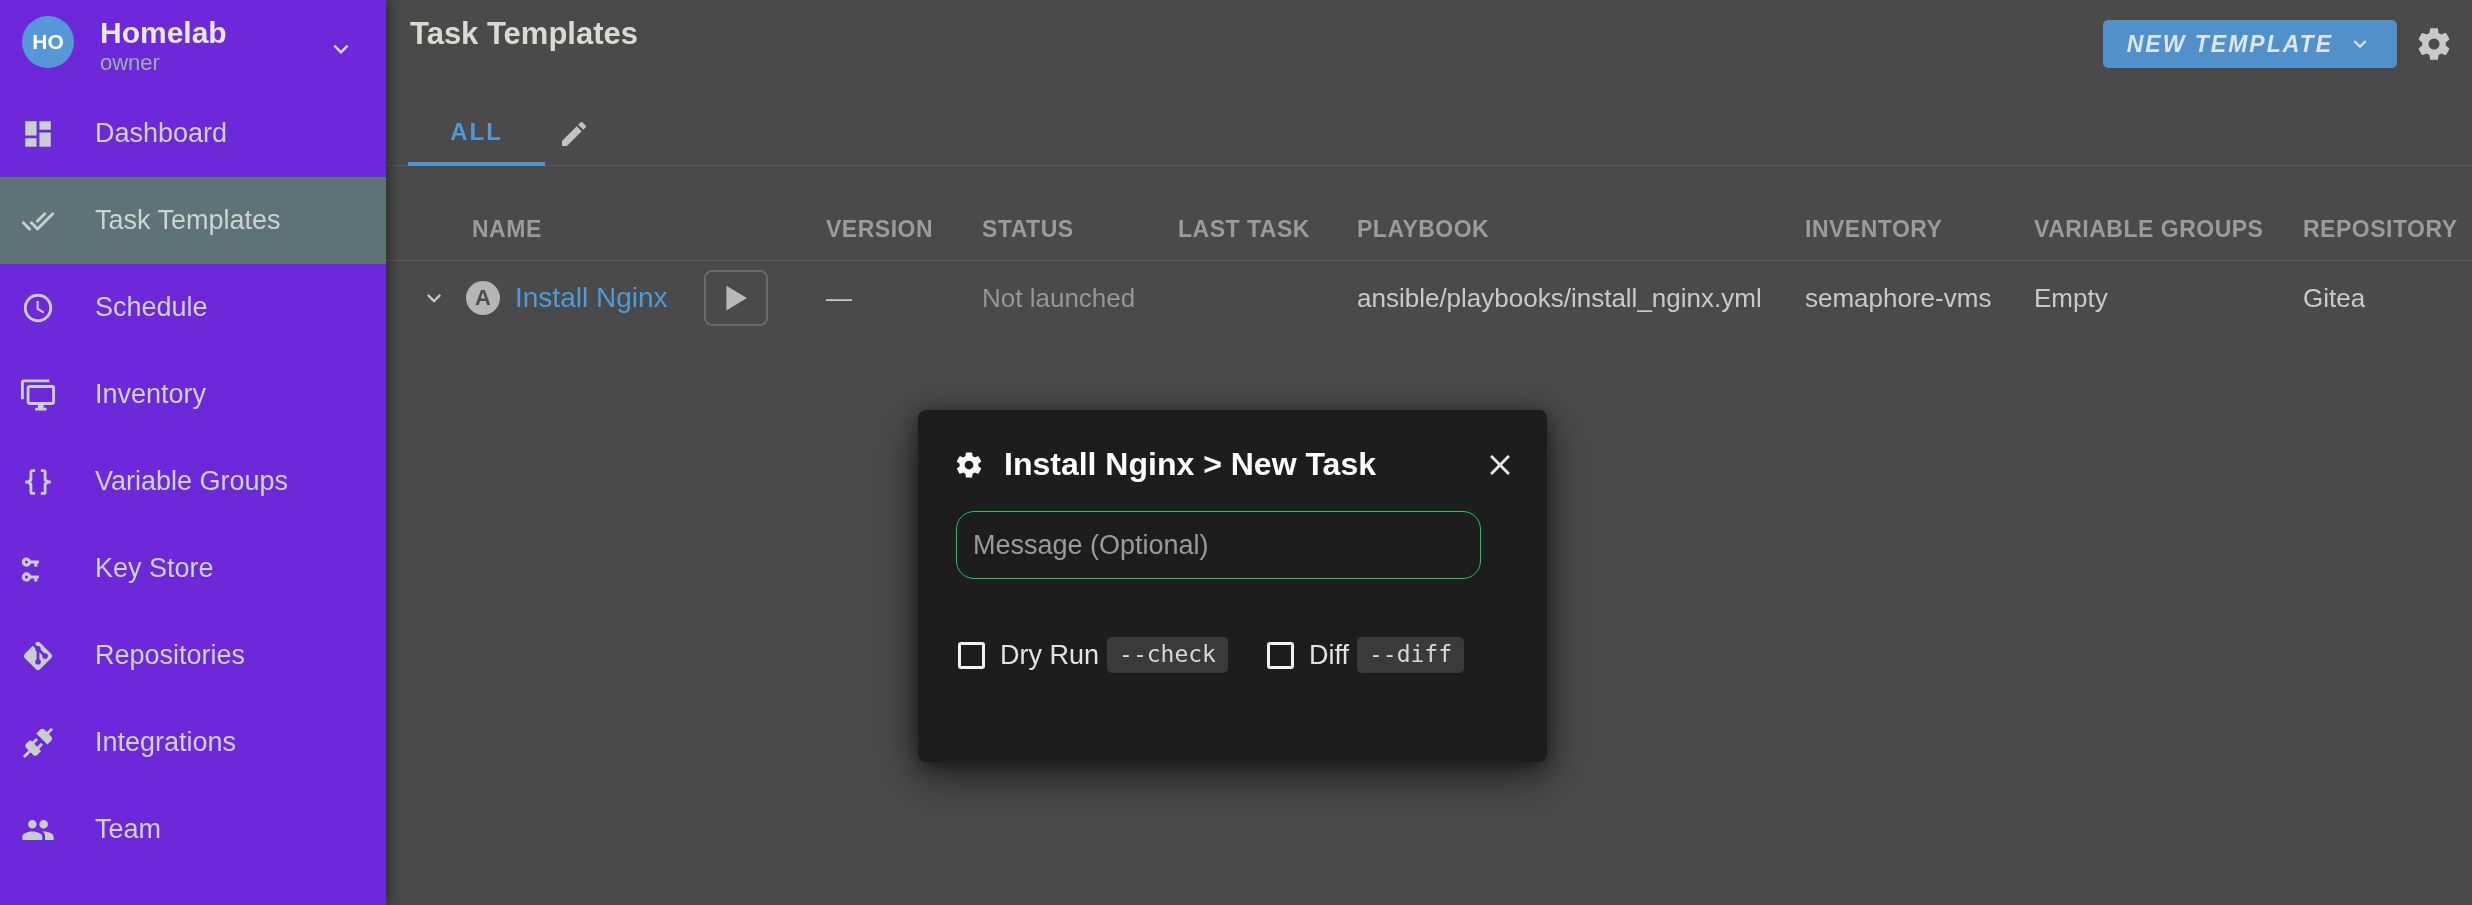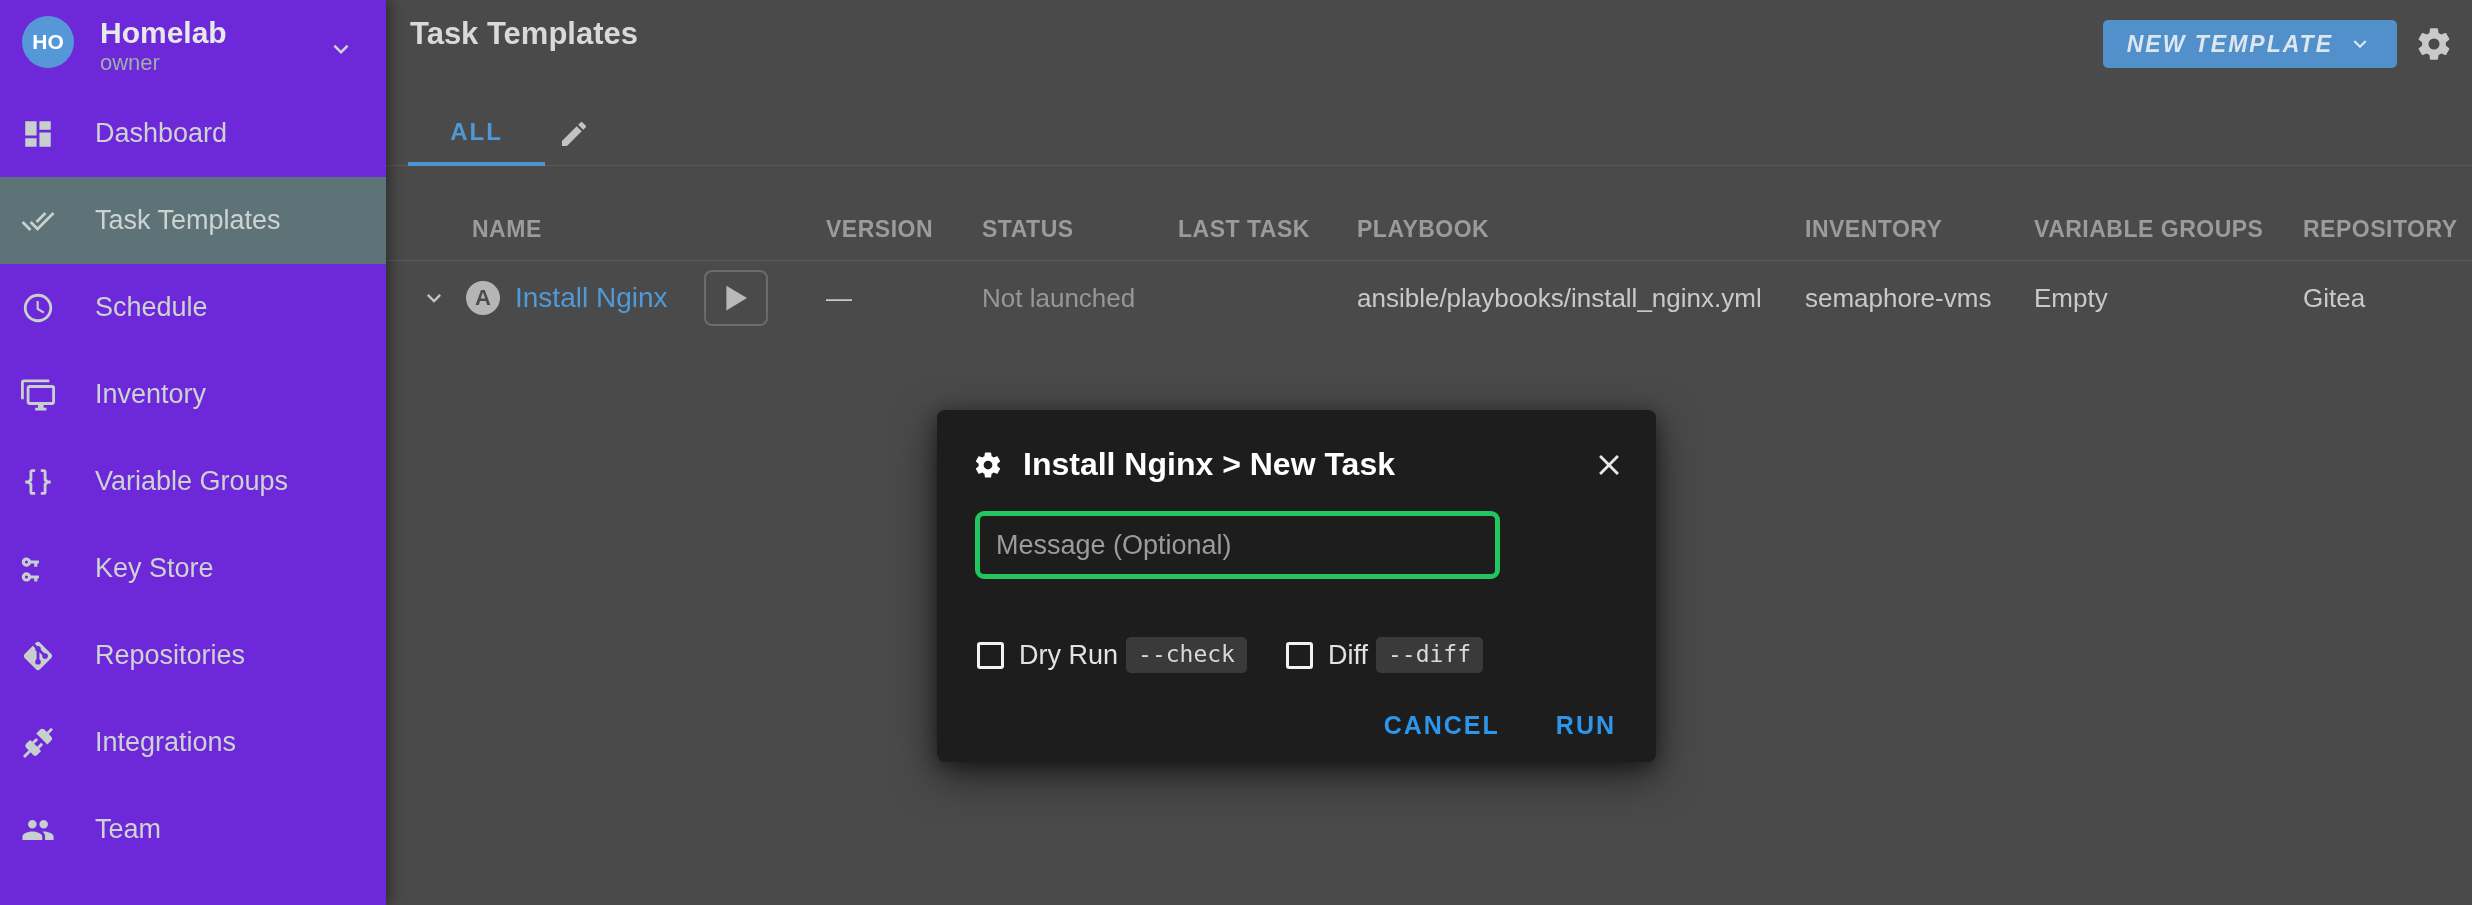--- a/index.html
+++ b/index.html
@@ -102,35 +102,35 @@
   .template-link { left:129px; color:#4f9ad8; font-size:28px; cursor:pointer; text-decoration:none;text-align:right; }
   .play-btn {
     left:318px; width:64px; height:56px; border:2px solid #6b6b6b; border-radius:8px;
     background:none; color:#b9b9b9; cursor:pointer;
     display:flex; align-items:center; justify-content:center;
   }
   .status-muted { color:#979797; }
 
   
   .modal {
-    position:absolute; left:937px; top:410px; width:719px; height:352px;
+    position:absolute; left:918px; top:410px; width:629px; height:352px;
     background:#1d1d1e; border-radius:8px;
     box-shadow:0 14px 45px rgba(0,0,0,.55), 0 4px 18px rgba(0,0,0,.4);
     z-index:10;
   }
   .modal-header { display:flex; align-items:center; padding:36px 30px 0 36px; }
   .modal-gear { width:30px; height:30px; color:#ffffff; flex:0 0 auto; }
   .modal-title { margin-left:20px; font-size:32px; font-weight:bold; color:#ffffff; white-space:nowrap; }
   .modal-close-btn {
     margin-left:auto; width:34px; height:34px; background:none; border:none;
     color:#e8e8e8; cursor:pointer; padding:0;
   }
   .modal-input {
     display:block; margin:28px 38px 0 38px; width:525px; height:68px;
-    background:transparent; border:5px solid #22c55e; border-radius:9px;
+    background:transparent; border:1px solid #22c55e; border-radius:18px;
     color:#e0e0e0; font-family:inherit; font-size:27px; padding:0 16px;
   }
   .modal-input::placeholder { color:#9b9b9b; opacity:1; }
   .checkbox-row { display:flex; align-items:flex-start; margin:58px 0 0 40px; gap:39px; }
   .checkbox-group { display:flex; align-items:center; cursor:pointer; }
   .checkbox-box {
     width:27px; height:27px; border:3px solid #f2f2f2; border-radius:3px; background:transparent;
     flex:0 0 auto;
   }
   .checkbox-label { margin-left:15px; font-size:27px; color:#e2e2e2; }
@@ -330,17 +330,13 @@
       <span class="checkbox-label">Dry Run</span>
       <span class="flag-badge">--check</span>
     </div>
     <div class="checkbox-group">
       <span class="checkbox-box"></span>
       <span class="checkbox-label">Diff</span>
       <span class="flag-badge">--diff</span>
     </div>
   </div>
 
-  <div class="modal-footer">
-    <button class="text-btn">CANCEL</button>
-    <button class="text-btn">RUN</button>
-  </div>
 </div>
 
 </body></html>

